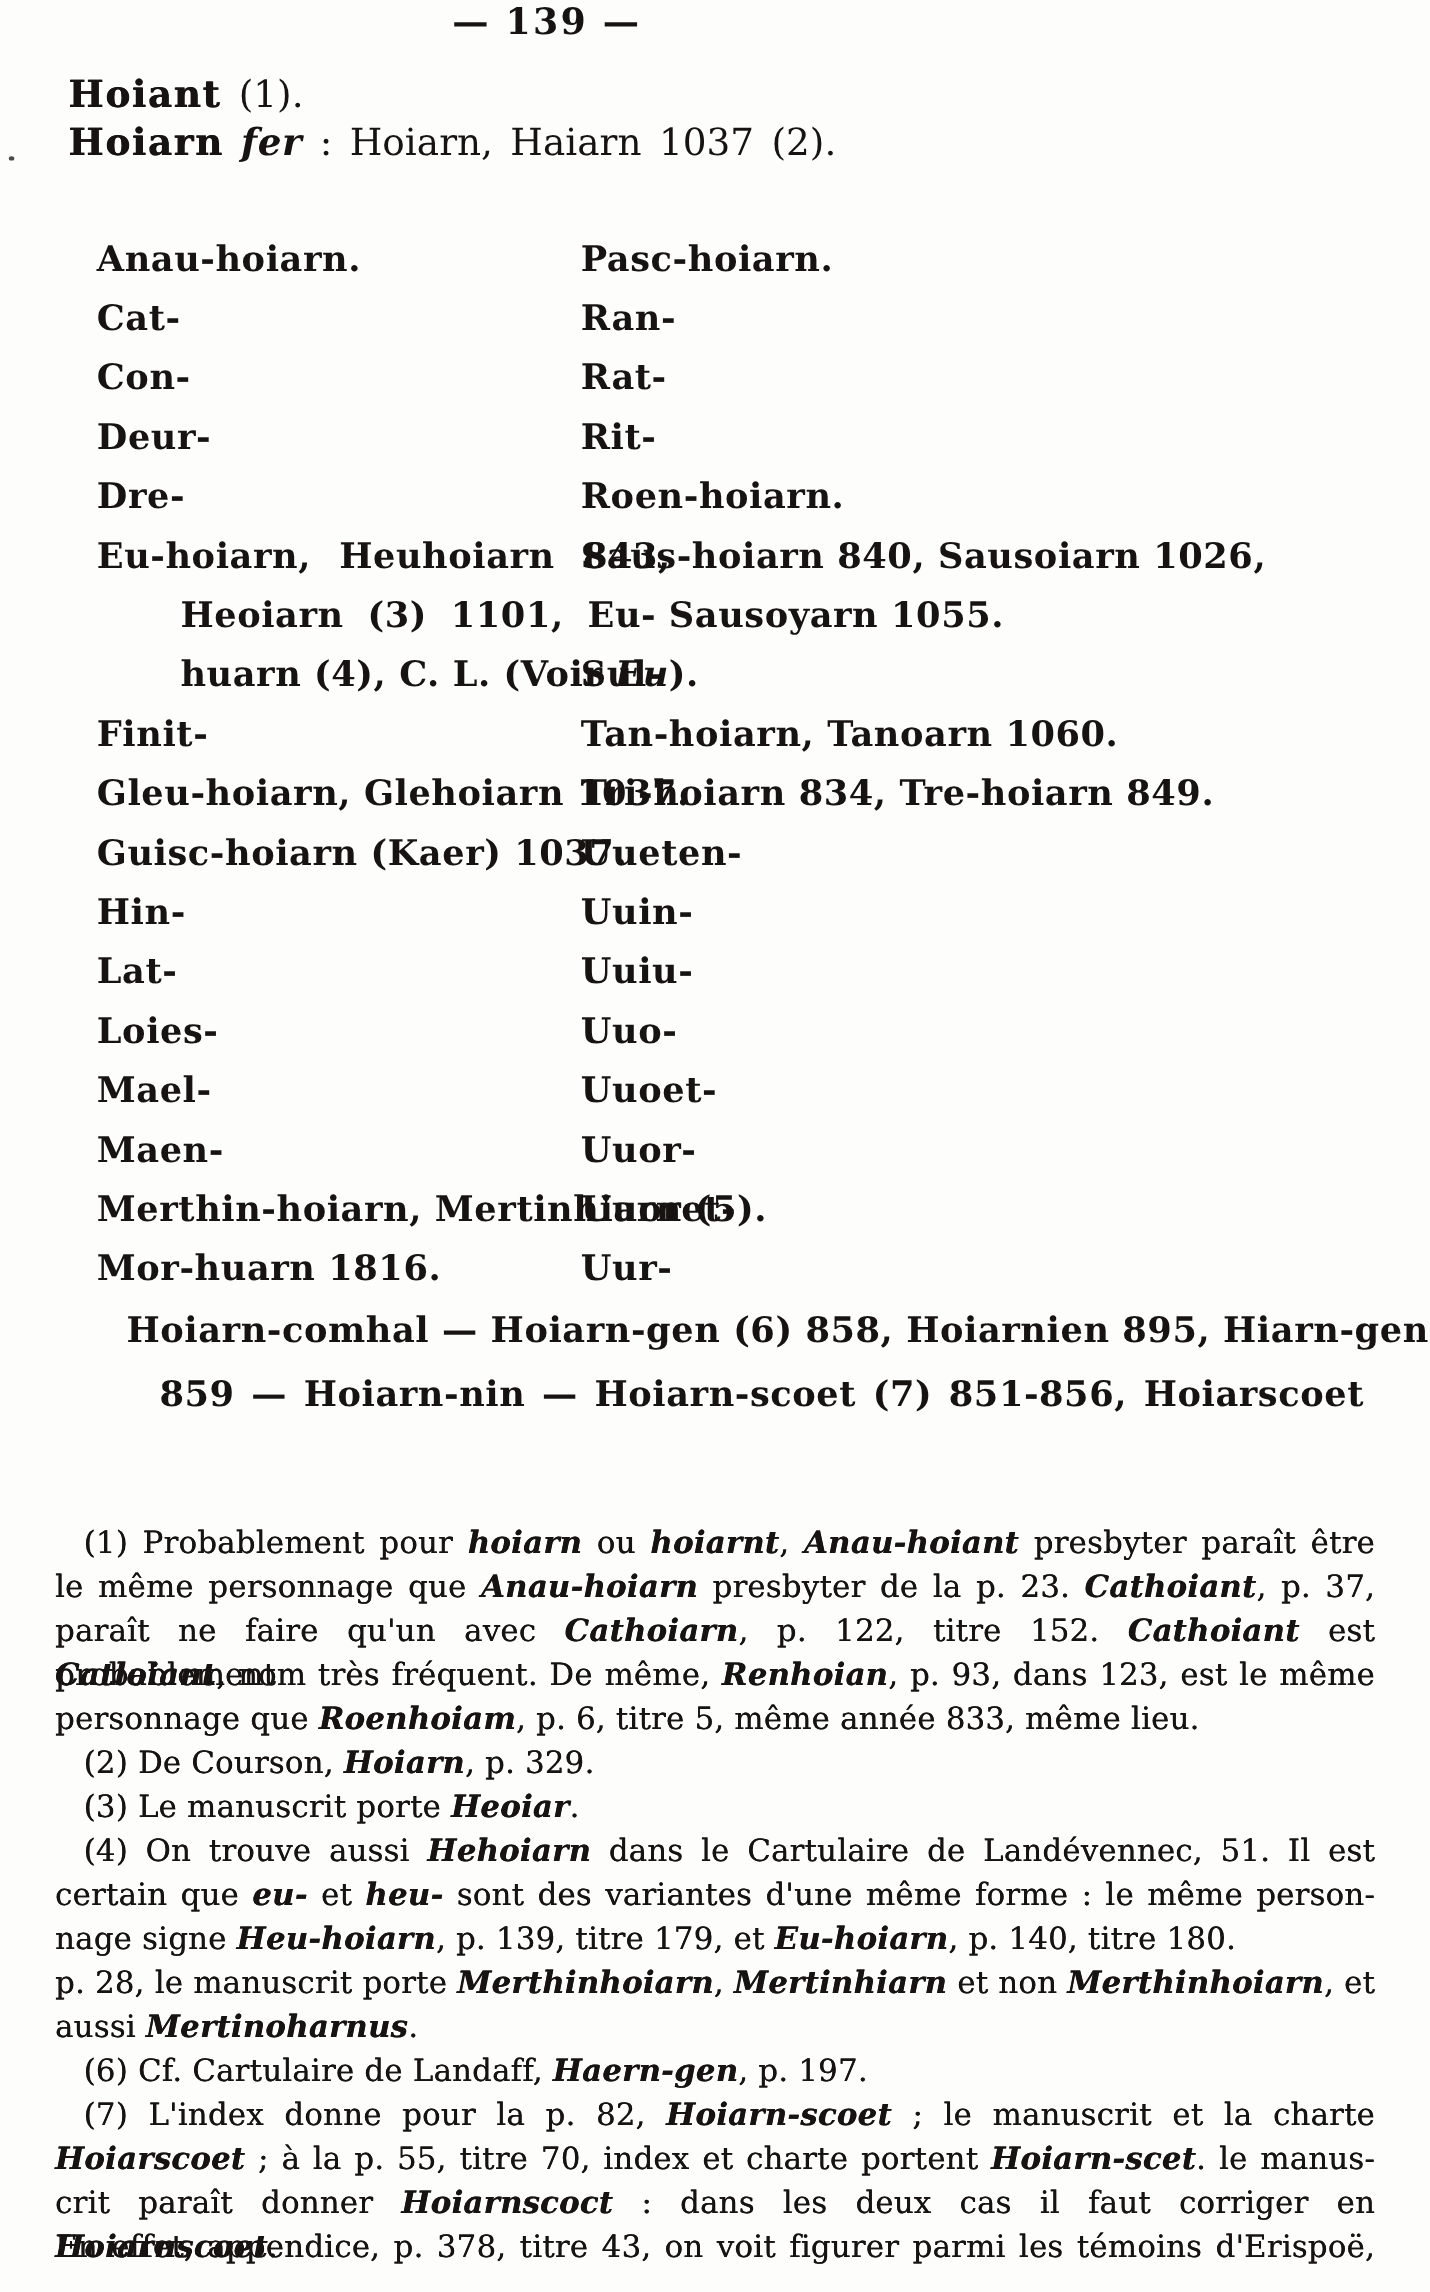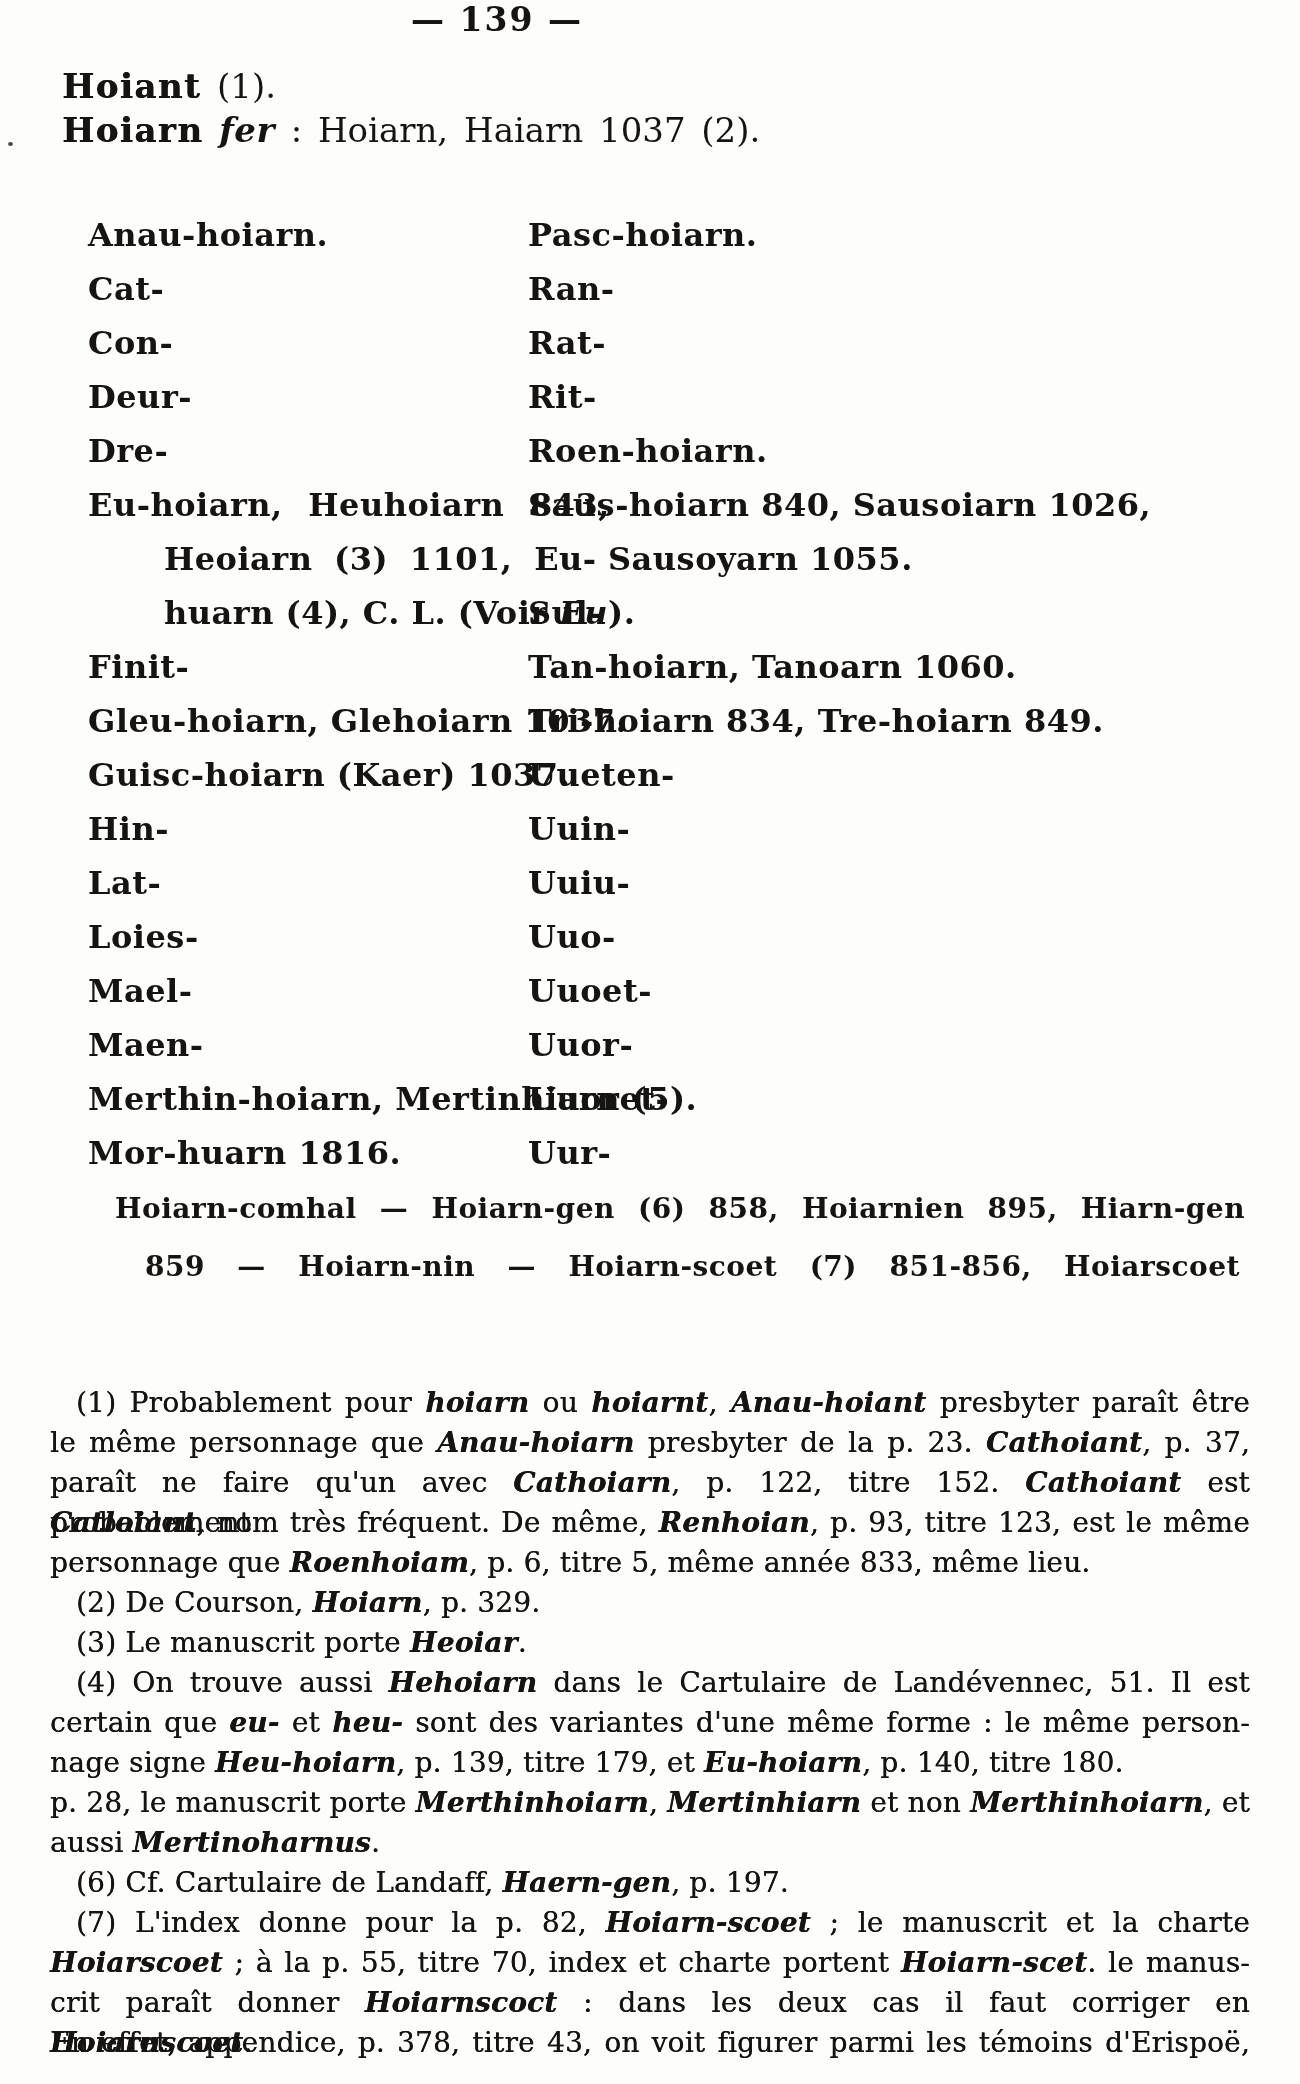--- a/index.html
+++ b/index.html
@@ -34,21 +34,21 @@
   .name-list{position:absolute;top:208px;left:88px;width:1160px;font-size:32px;font-weight:bold;letter-spacing:0.5px;}
   .list-row{display:flex;height:54px;line-height:54px;white-space:nowrap;}
   .cell{box-sizing:border-box;}
   .cell-l{width:440px;}
   .cell-r{width:720px;}
   .ind-l{padding-left:76px;}
   .ind-r{padding-left:80px;}
   .spread-1{word-spacing:14px;}
   .spread-2{word-spacing:10px;text-align:center;}
 
-  .summary{position:absolute;top:1180px;left:0;width:1300px;font-size:28px;font-weight:bold;letter-spacing:0.5px;}
+  .summary{position:absolute;top:1180px;left:0;width:1300px;font-size:32px;font-weight:bold;letter-spacing:0.5px;}
   .summary-line{height:58px;line-height:58px;white-space:nowrap;}
   .summary-line.s1{margin-left:115px;width:1130px;text-align:justify;text-align-last:justify;}
   .summary-line.s2{margin-left:145px;width:1095px;text-align:justify;text-align-last:justify;}
 
   .footnotes{position:absolute;top:1383px;left:50px;width:1200px;font-size:28px;letter-spacing:0.2px;
     text-shadow:0.25px 0 0 currentColor;}
   .fn-line{height:40px;line-height:40px;white-space:nowrap;}
   .fn-first{text-indent:26px;}
   .fn-just{white-space:normal;text-align:justify;text-align-last:justify;}
 </style>
@@ -137,21 +137,21 @@
       </div>
     </div>
   <div class="summary" id="summary">
       <div class="summary-line s1"><span class="seg-r">Hoiarn-comhal — Hoiarn-gen (6) 858, Hoiarnien 895, Hiarn-gen</span></div>
       <div class="summary-line s2"><span class="seg-r">859 — Hoiarn-nin — Hoiarn-scoet (7) 851-856, Hoiarscoet</span></div>
     </div>
   <div class="footnotes" id="footnotes">
       <div class="fn-line fn-first fn-just"><span class="seg-r">(1) Probablement pour </span><span class="seg-i">hoiarn</span><span class="seg-r"> ou </span><span class="seg-i">hoiarnt</span><span class="seg-r">, </span><span class="seg-i">Anau-hoiant</span><span class="seg-r"> presbyter paraît être</span></div>
       <div class="fn-line fn-just"><span class="seg-r">le même personnage que </span><span class="seg-i">Anau-hoiarn</span><span class="seg-r"> presbyter de la p. 23. </span><span class="seg-i">Cathoiant</span><span class="seg-r">, p. 37,</span></div>
       <div class="fn-line fn-just"><span class="seg-r">paraît ne faire qu'un avec </span><span class="seg-i">Cathoiarn</span><span class="seg-r">, p. 122, titre 152. </span><span class="seg-i">Cathoiant</span><span class="seg-r"> est probablement</span></div>
-      <div class="fn-line fn-just"><span class="seg-i">Catloiant</span><span class="seg-r">, nom très fréquent. De même, </span><span class="seg-i">Renhoian</span><span class="seg-r">, p. 93, titre 123, est le même</span></div>
+      <div class="fn-line fn-just"><span class="seg-i">Catloiant</span><span class="seg-r">, nom très fréquent. De même, </span><span class="seg-i">Renhoian</span><span class="seg-r">, p. 93, dans 123, est le même</span></div>
       <div class="fn-line"><span class="seg-r">personnage que </span><span class="seg-i">Roenhoiam</span><span class="seg-r">, p. 6, titre 5, même année 833, même lieu.</span></div>
       <div class="fn-line fn-first"><span class="seg-r">(2) De Courson, </span><span class="seg-i">Hoiarn</span><span class="seg-r">, p. 329.</span></div>
       <div class="fn-line fn-first"><span class="seg-r">(3) Le manuscrit porte </span><span class="seg-i">Heoiar</span><span class="seg-r">.</span></div>
       <div class="fn-line fn-first fn-just"><span class="seg-r">(4) On trouve aussi </span><span class="seg-i">Hehoiarn</span><span class="seg-r"> dans le Cartulaire de Landévennec, 51. Il est</span></div>
       <div class="fn-line fn-just"><span class="seg-r">certain que </span><span class="seg-i">eu-</span><span class="seg-r"> et </span><span class="seg-i">heu-</span><span class="seg-r"> sont des variantes d'une même forme : le même person-</span></div>
       <div class="fn-line"><span class="seg-r">nage signe </span><span class="seg-i">Heu-hoiarn</span><span class="seg-r">, p. 139, titre 179, et </span><span class="seg-i">Eu-hoiarn</span><span class="seg-r">, p. 140, titre 180.</span></div>
       <div class="fn-line fn-just"><span class="seg-r">p. 28, le manuscrit porte </span><span class="seg-i">Merthinhoiarn</span><span class="seg-r">, </span><span class="seg-i">Mertinhiarn</span><span class="seg-r"> et non </span><span class="seg-i">Merthinhoiarn</span><span class="seg-r">, et</span></div>
       <div class="fn-line"><span class="seg-r">aussi </span><span class="seg-i">Mertinoharnus</span><span class="seg-r">.</span></div>
       <div class="fn-line fn-first"><span class="seg-r">(6) Cf. Cartulaire de Landaff, </span><span class="seg-i">Haern-gen</span><span class="seg-r">, p. 197.</span></div>
       <div class="fn-line fn-first fn-just"><span class="seg-r">(7) L'index donne pour la p. 82, </span><span class="seg-i">Hoiarn-scoet</span><span class="seg-r"> ; le manuscrit et la charte</span></div>

